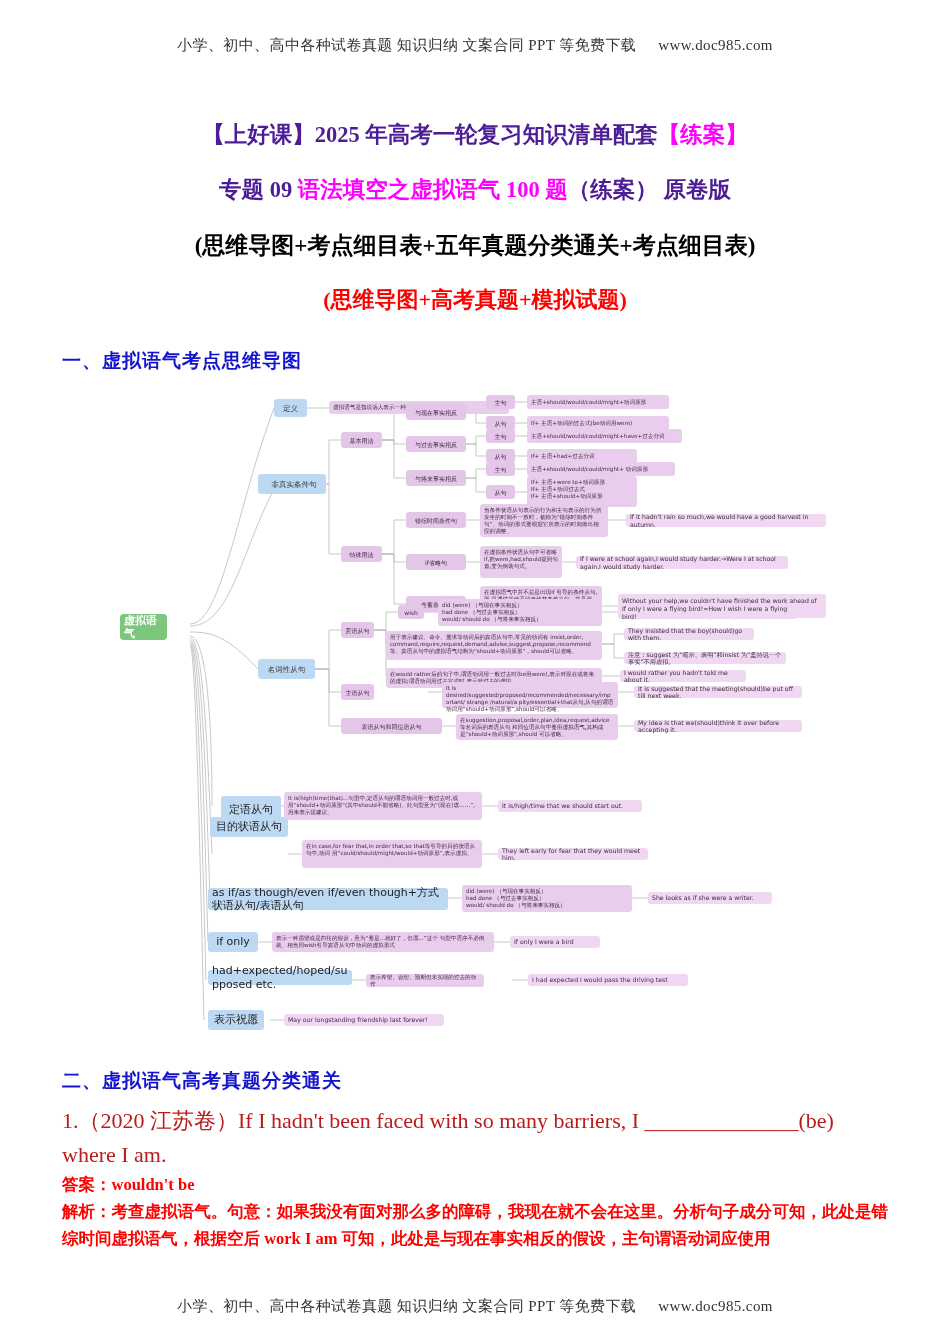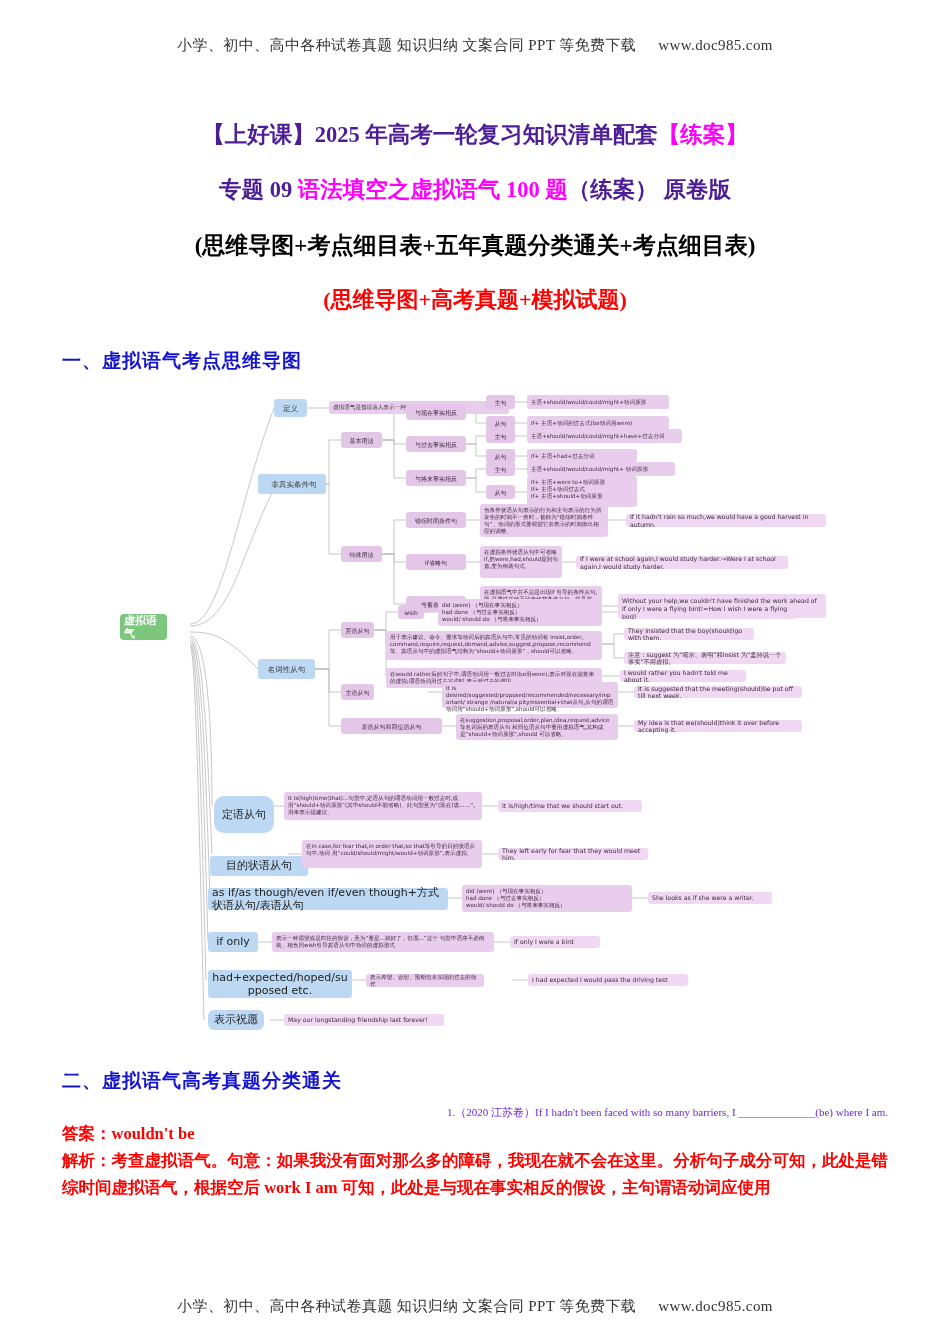--- a/index.html
+++ b/index.html
@@ -133,24 +133,23 @@
     color: #3b2b3d;
     font-size: 6.2px;
     justify-content: flex-start;
   }
   .node.multi { display: block; padding-top: 3px; }
   .node.multi .ln { display: block; }
 
   
   .qa-block { margin-top: 10px; }
   .q-line {
-    font-size: 11px;
+    font-size: 22px;
     line-height: 1.55;
-    color: #6d28d9;
-    text-align: right;
+    color: #b91c1c;
   }
   .answer-line, .analysis-line {
     color: #ff0000;
     font-weight: bold;
     font-size: 16.5px;
     line-height: 1.62;
   }
   .answer-line .en { font-family: "Liberation Serif", serif; }
   .analysis-line { text-align: justify; }
 </style>
@@ -417,31 +416,31 @@
     <div class="node lvl2" style="left:279px; top:332px; width:101px; height:16px;">
       <span>表语从句和同位语从句</span>
     </div>
     <div class="node lvl3 multi" style="left:394px; top:328px; width:162px; height:26px;">
       <span>在suggestion,proposal,order,plan,idea,request,advice 等名词后的表语从句 和同位语从句中要用虚拟语气,其构成是“should+动词原形”,should 可以省略。</span>
     </div>
     <div class="node example" style="left:572px; top:334px; width:168px; height:12px;">
       <span>My idea is that we(should)think it over before accepting it.</span>
     </div>
 
-    <div class="node lvl1 big" style="left:152px; top:410px; width:60px; height:37px;border-radius:10px;">
+    <div class="node lvl1 big" style="left:159px; top:410px; width:60px; height:28px;">
       <span>定语从句</span>
     </div>
     <div class="node lvl3 multi" style="left:222px; top:406px; width:198px; height:28px;">
       <span>It is(high)time(that)...句型中,定语从句的谓语动词用一般过去时,或用“should+动词原形”(其中should不能省略)。此句型意为“(现在)该……”,用来表示提建议。</span>
     </div>
     <div class="node example" style="left:436px; top:414px; width:144px; height:12px;">
       <span>It is/high/time that we should start out.</span>
     </div>
 
-    <div class="node lvl1 big" style="left:148px; top:470px; width:98px; height:20px;">
+    <div class="node lvl1 big" style="left:148px; top:431px; width:78px; height:20px;">
       <span>目的状语从句</span>
     </div>
     <div class="node lvl3 multi" style="left:240px; top:454px; width:180px; height:28px;">
       <span>在in case,for fear that,in order that,so that等引导的目的状语从句中,动词 用“could/should/might/would+动词原形”,表示虚拟。</span>
     </div>
     <div class="node example" style="left:436px; top:462px; width:150px; height:12px;">
       <span>They left early for fear that they would meet him.</span>
     </div>
 
     <div class="node lvl1 big" style="left:146px; top:502px; width:240px; height:22px;">
@@ -459,31 +458,31 @@
     <div class="node lvl1 big" style="left:146px; top:546px; width:50px; height:20px;">
       <span>if only</span>
     </div>
     <div class="node lvl3 multi" style="left:210px; top:546px; width:222px; height:20px;">
       <span>表示一种愿望或是向往的假设，意为“要是...就好了，但愿...”这个 句型中语序不必倒装。相当同wish引导宾语从句中动词的虚拟形式</span>
     </div>
     <div class="node example" style="left:448px; top:550px; width:90px; height:12px;">
       <span>If only I were a bird</span>
     </div>
 
-    <div class="node lvl1 big" style="left:146px; top:584px; width:144px; height:28px;text-align:center;">
+    <div class="node lvl1 big" style="left:146px; top:584px; width:144px; height:15px;">
       <span>had+expected/hoped/supposed etc.</span>
     </div>
     <div class="node lvl3" style="left:304px; top:588px; width:118px; height:13px;">
       <span>表示希望、设想、预期但未实现的过去的动作</span>
     </div>
     <div class="node example" style="left:466px; top:588px; width:160px; height:12px;">
       <span>I had expected I would pass the driving test</span>
     </div>
 
-    <div class="node lvl1 big" style="left:146px; top:624px; width:56px; height:20px;border-radius:6px;">
+    <div class="node lvl1 big" style="left:146px; top:624px; width:56px; height:20px;">
       <span>表示祝愿</span>
     </div>
     <div class="node example" style="left:222px; top:628px; width:160px; height:12px;">
       <span>May our longstanding friendship last forever!</span>
     </div>
   </div>
 
   <div class="section-heading" style="margin-top:2px;font-family:Liberation Mono, monospace;">二、虚拟语气高考真题分类通关</div>
 
   <div class="qa-block">

